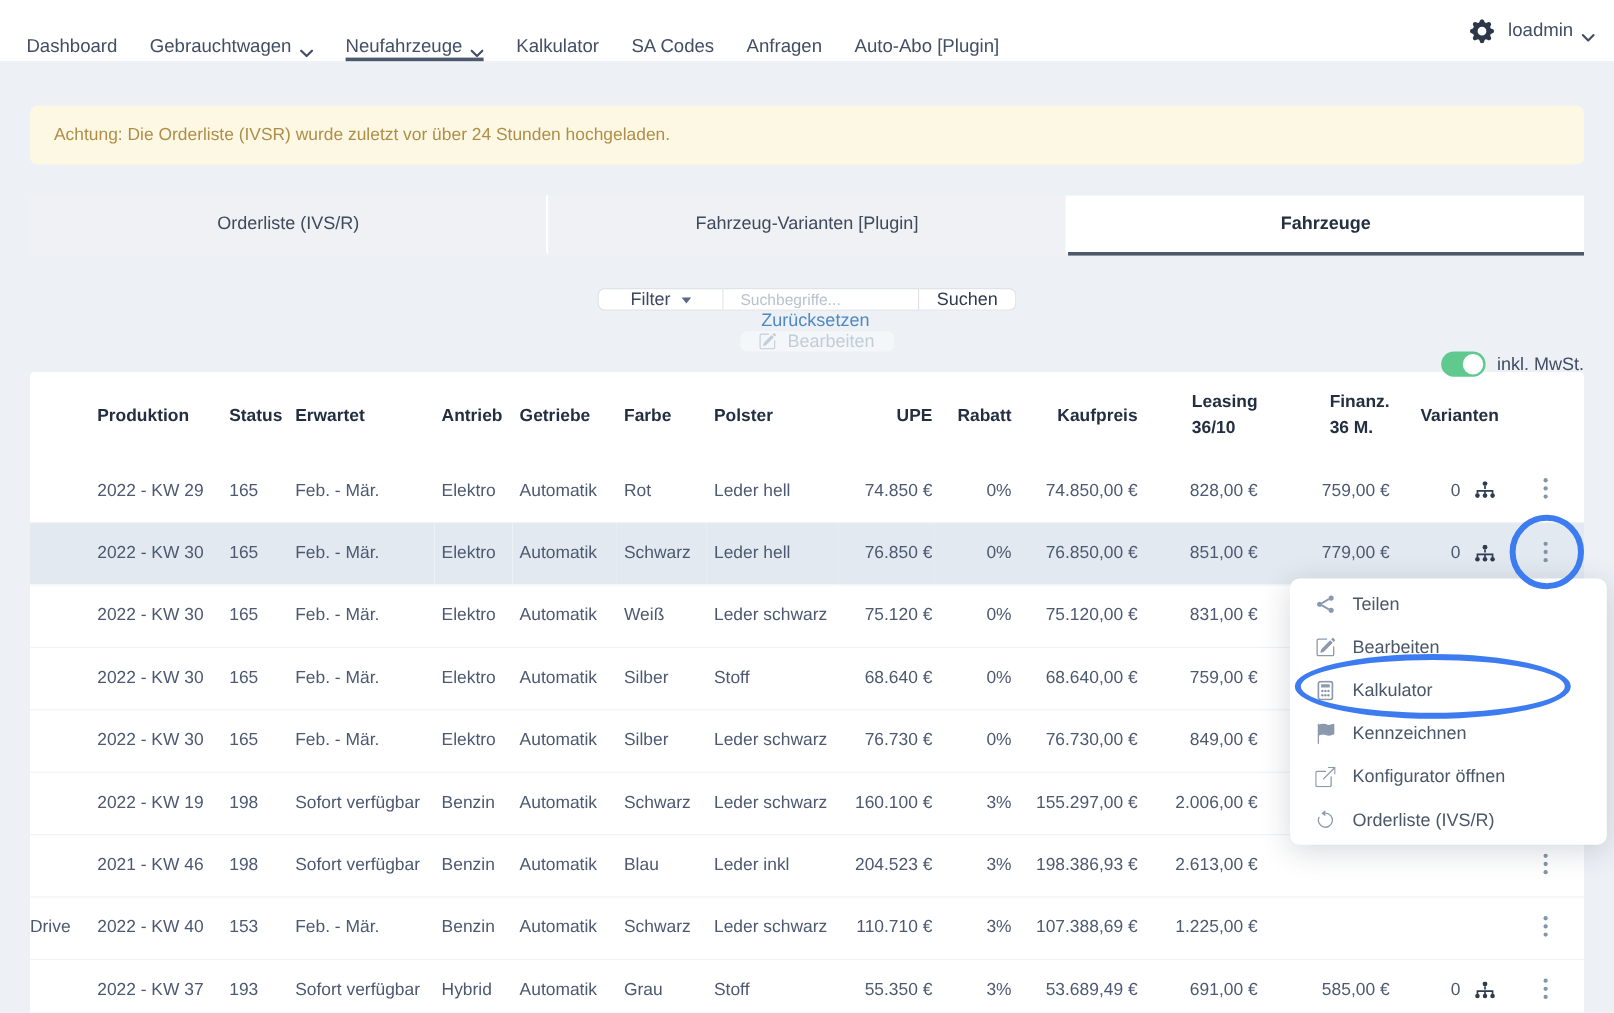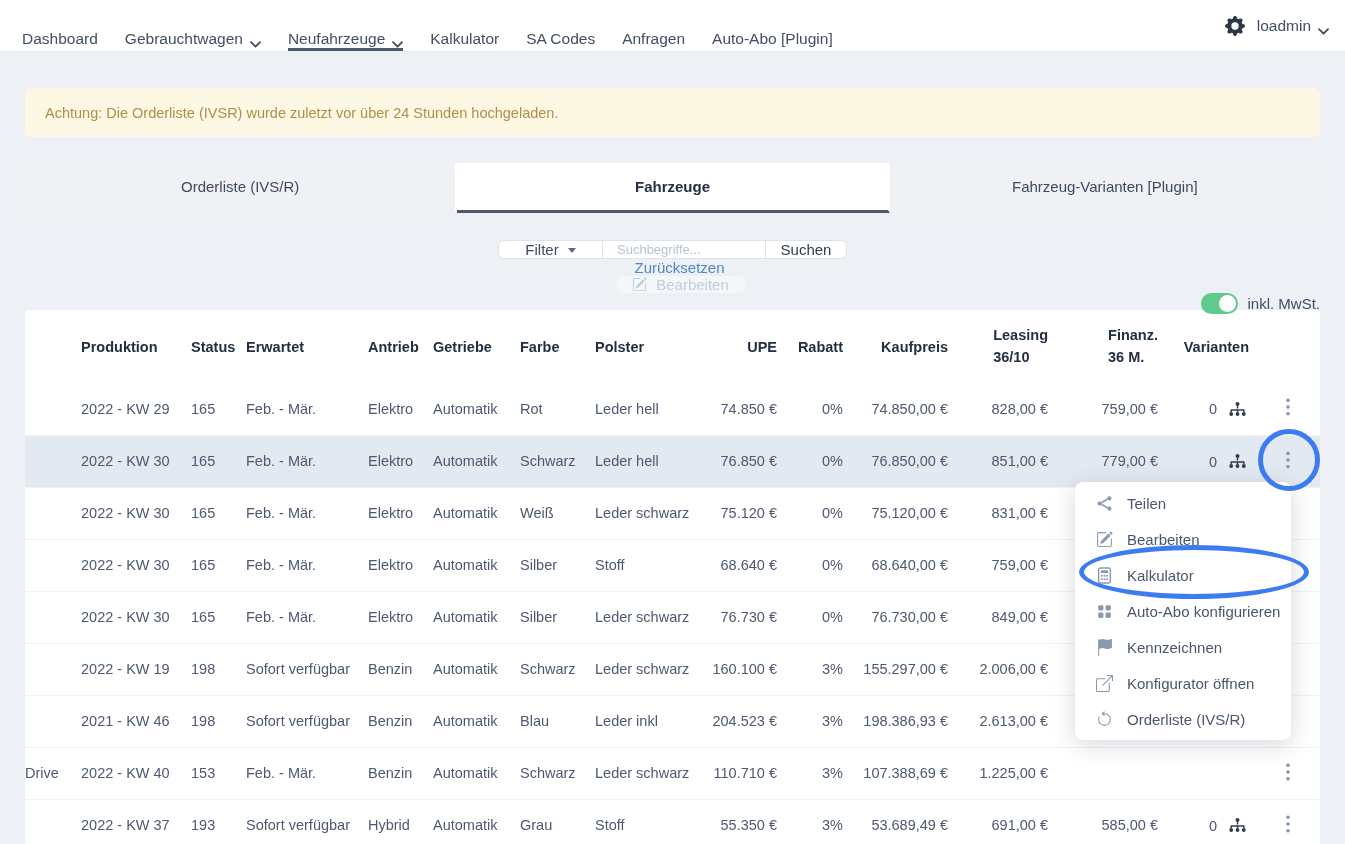--- a/index.html
+++ b/index.html
@@ -76,21 +76,21 @@
   .cr { text-align:right; padding-right:2px; white-space:nowrap; }
   th.cr .two { display:inline-block; text-align:left; white-space:pre-line; line-height:1.45; }
   .cv { text-align:right; padding-right:8px; white-space:nowrap; }
   th.cv { text-align:right; padding-right:6px; }
   .cv .cnt { margin-right:11px; vertical-align:middle; }
   .cv svg { vertical-align:middle; cursor:pointer; }
   .ck { text-align:center; }
   .kebab { background:none; border:none; cursor:pointer; padding:4px 8px; }
   
   .menu {
-    position:absolute; left:1075px; top:482px; width:216px; background:#fff; border-radius:8px;
+    position:absolute; left:1075px; top:482px; width:264px; background:#fff; border-radius:8px;
     box-shadow:0 5px 25px rgba(30,40,60,.18); padding:3px 0; z-index:20;text-align:right;
   }
   .menu-item {
     height:36px; display:flex; align-items:center; gap:14px; padding-left:21px;
     font-size:15px; color:#4a5769; cursor:pointer; white-space:nowrap;
   }
   .menu-item.hl { background:#dde3ea; }
   .menu-item svg { flex:none; }
   
   .ann { position:absolute; border:5px solid #3d7bf0; border-radius:50%; z-index:30; pointer-events:none; }
@@ -142,22 +142,22 @@
       </div>
   </div>
 </div>
 
 <div class="banner">
   <span>Achtung: Die Orderliste (IVSR) wurde zuletzt vor über 24 Stunden hochgeladen.</span>
 </div>
 
 <div class="tabs">
   <div class="tab">Orderliste (IVS/R)</div>
+  <div class="tab">Fahrzeug-Varianten [Plugin]</div>
   <div class="tab active">Fahrzeuge</div>
-  <div class="tab">Fahrzeug-Varianten [Plugin]</div>
 </div>
 
 <div class="filterbar">
   <div class="igroup">
     <div class="btn-filter">
       <span>Filter</span>
       <span class="caret"></span>
     </div>
     <input class="search-input" type="text" placeholder="Suchbegriffe..." style="">
     <button class="btn-search">Suchen</button>
@@ -459,29 +459,20 @@
         <circle cx="8" cy="8.3" r=".95" fill="#8a99ad"></circle>
         <circle cx="10.4" cy="8.3" r=".95" fill="#8a99ad"></circle>
         <circle cx="5.6" cy="11.6" r=".95" fill="#8a99ad"></circle>
         <circle cx="8" cy="11.6" r=".95" fill="#8a99ad"></circle>
         <circle cx="10.4" cy="11.6" r=".95" fill="#8a99ad"></circle>
       </svg>
     <span>Kalkulator</span>
   </div>
   <div class="menu-item">
     <svg width="17" height="17" viewBox="0 0 16 16">
-        <rect x="2" y="2" width="5" height="5" rx="1.4" fill="#8a99ad"></rect>
-        <rect x="9" y="2" width="5" height="5" rx="1.4" fill="#8a99ad"></rect>
-        <rect x="2" y="9" width="5" height="5" rx="1.4" fill="#8a99ad"></rect>
-        <rect x="9" y="9" width="5" height="5" rx="1.4" fill="#8a99ad"></rect>
-      </svg>
-    <span>Auto-Abo konfigurieren</span>
-  </div>
-  <div class="menu-item">
-    <svg width="17" height="17" viewBox="0 0 16 16">
         <path fill="#8a99ad" d="M14.778.085A.5.5 0 0 1 15 .5V8a.5.5 0 0 1-.314.464L14.5 8l.186.464-.003.001-.006.003-.023.009a12.435 12.435 0 0 1-.397.15c-.264.095-.631.223-1.047.35-.816.252-1.879.523-2.71.523-.847 0-1.548-.28-2.158-.525l-.028-.01C7.68 8.71 7.14 8.5 6.5 8.5c-.7 0-1.638.23-2.437.477A19.626 19.626 0 0 0 3 9.342V15.5a.5.5 0 0 1-1 0V.5a.5.5 0 0 1 1 0v.282c.226-.079.496-.17.79-.26C4.606.272 5.67 0 6.5 0c.84 0 1.524.277 2.121.519l.043.018C9.286.788 9.828 1 10.5 1c.7 0 1.638-.23 2.437-.477a19.587 19.587 0 0 0 1.349-.476l.019-.007.004-.002h.001a.5.5 0 0 1 .468.047z"></path>
       </svg>
     <span>Kennzeichnen</span>
   </div>
   <div class="menu-item">
     <svg width="17" height="17" viewBox="0 0 16 16">
         <path fill="#8a99ad" d="M8.636 3.5a.5.5 0 0 0-.5-.5H1.5A1.5 1.5 0 0 0 0 4.5v10A1.5 1.5 0 0 0 1.5 16h10a1.5 1.5 0 0 0 1.5-1.5V7.864a.5.5 0 0 0-1 0V14.5a.5.5 0 0 1-.5.5h-10a.5.5 0 0 1-.5-.5v-10a.5.5 0 0 1 .5-.5h6.636a.5.5 0 0 0 .5-.5z"></path>
         <path fill="#8a99ad" d="M16 .5a.5.5 0 0 0-.5-.5h-5a.5.5 0 0 0 0 1h3.793L6.146 9.146a.5.5 0 1 0 .708.708L15 1.707V5.5a.5.5 0 0 0 1 0v-5z"></path>
       </svg>
     <span>Konfigurator öffnen</span>

